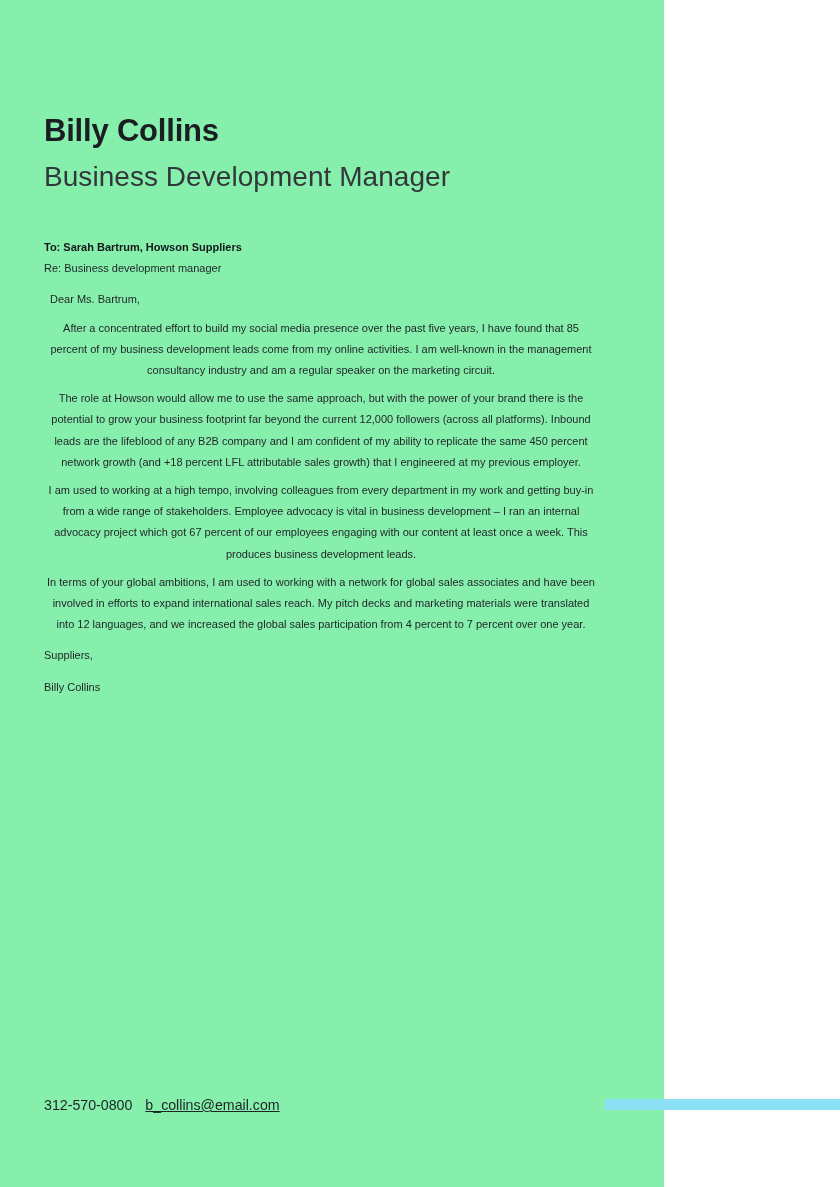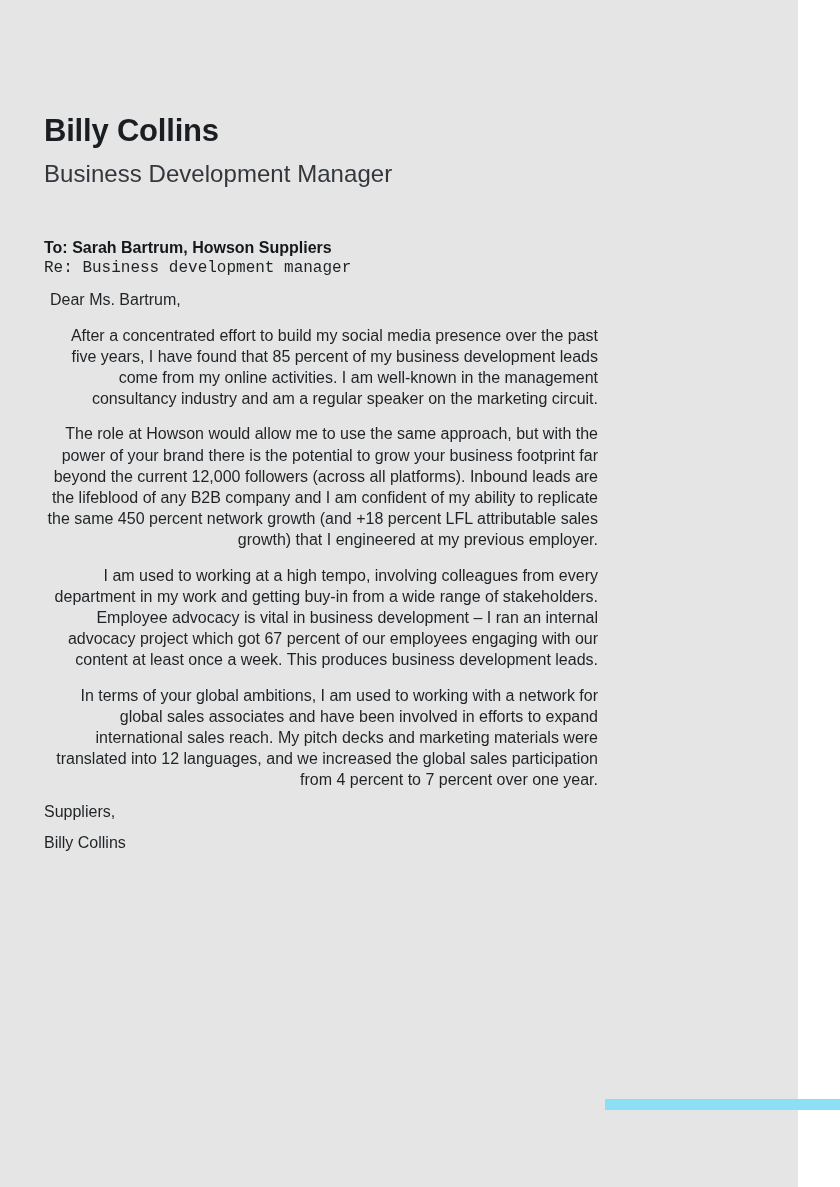--- a/index.html
+++ b/index.html
@@ -11,76 +11,75 @@
     height: 1187px;
     background: #ffffff;
     font-family: "Liberation Sans", sans-serif;
     -webkit-font-smoothing: antialiased;
     overflow: hidden;
     position: relative;
   }
 
   .page {
     position: relative;
-    width: 798px;
+    width: 664px;
     height: 1187px;
-    background: #e5e5e5;
+    background: #86efac;
     box-sizing: border-box;
   }
 
   
   .header {
     position: absolute;
     left: 44px;
     top: 113px;
     width: 560px;
   }
   .name {
     font-size: 31px;
     font-weight: bold;
     color: #1a1d21;
     letter-spacing: -0.2px;
     line-height: 1.18;
     margin: 0;
   }
   .job-title {
-    font-size: 24px;
+    font-size: 28px;
     font-weight: normal;
     color: #33373b;
     line-height: 1.2;
     margin: 10px 0 0 0;
     letter-spacing: 0.05px;
   }
 
   
   .letter {
     position: absolute;
     left: 44px;
     top: 237px;
     width: 554px;
     color: #1f2326;
-    font-size: 16px;
+    font-size: 11px;
     line-height: 21.2px;
   }
   .addressee {
     font-weight: bold;
     color: #14181b;
     margin: 0;
   }
   .subject {
     margin: 0;
     color: #1f2326;
-    font-family: Liberation Mono, monospace;
   }
   .salutation {
     margin: 10px 0 0 6px;
   }
   .para {
-    margin: 14px 0 0 0;
-    text-align: right;
+    margin: 7px 0 0 0;
+    text-align: center;
   }
   .closing {
     margin: 10px 0 0 0;
   }
   .signature {
     margin: 10px 0 0 0;
   }
 
   
   .footer {
@@ -133,16 +132,19 @@
     <p class="para">After a concentrated effort to build my social media presence over the past five years, I have found that 85 percent of my business development leads come from my online activities. I am well-known in the management consultancy industry and am a regular speaker on the marketing circuit.</p>
     <p class="para">The role at Howson would allow me to use the same approach, but with the power of your brand there is the potential to grow your business footprint far beyond the current 12,000 followers (across all platforms). Inbound leads are the lifeblood of any B2B company and I am confident of my ability to replicate the same 450 percent network growth (and +18 percent LFL attributable sales growth) that I engineered at my previous employer.</p>
     <p class="para">I am used to working at a high tempo, involving colleagues from every department in my work and getting buy-in from a wide range of stakeholders. Employee advocacy is vital in business development – I ran an internal advocacy project which got 67 percent of our employees engaging with our content at least once a week. This produces business development leads.</p>
     <p class="para">In terms of your global ambitions, I am used to working with a network for global sales associates and have been involved in efforts to expand international sales reach. My pitch decks and marketing materials were translated into 12 languages, and we increased the global sales participation from 4 percent to 7 percent over one year.</p>
 
     <p class="closing">Suppliers,</p>
     <p class="signature">Billy Collins</p>
   </div>
 
   <div class="footer">
+    <div class="footer-contact">
+      <span class="footer-phone">312-570-0800</span><span class="footer-email">b_collins@email.com</span>
+    </div>
     <div class="footer-accent-bar"></div>
   </div>
 
 </div>
 
 </body></html>

